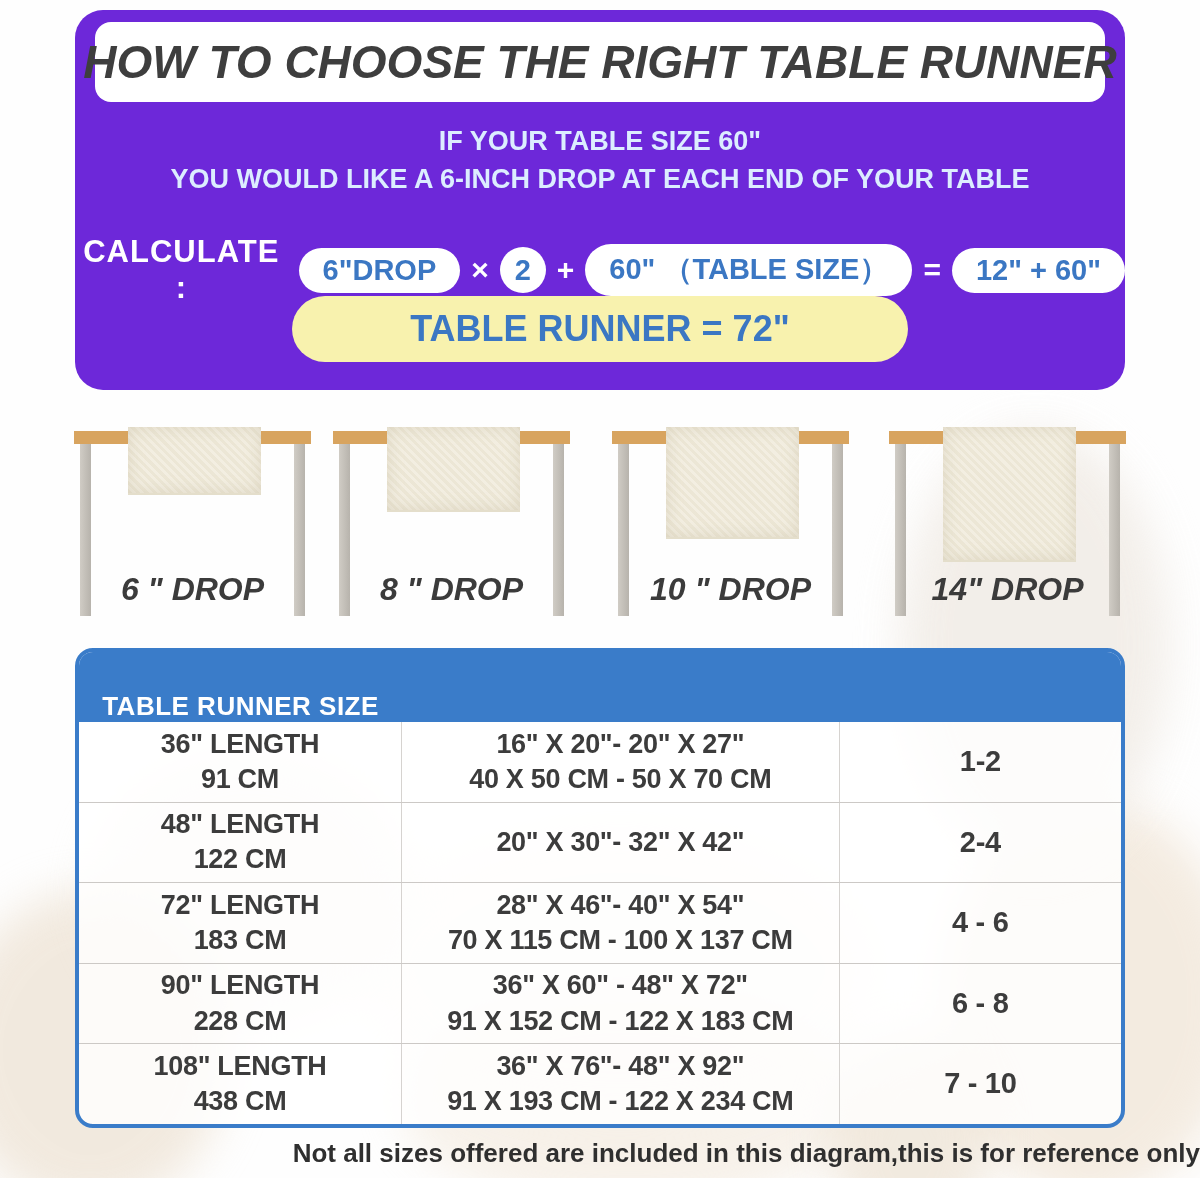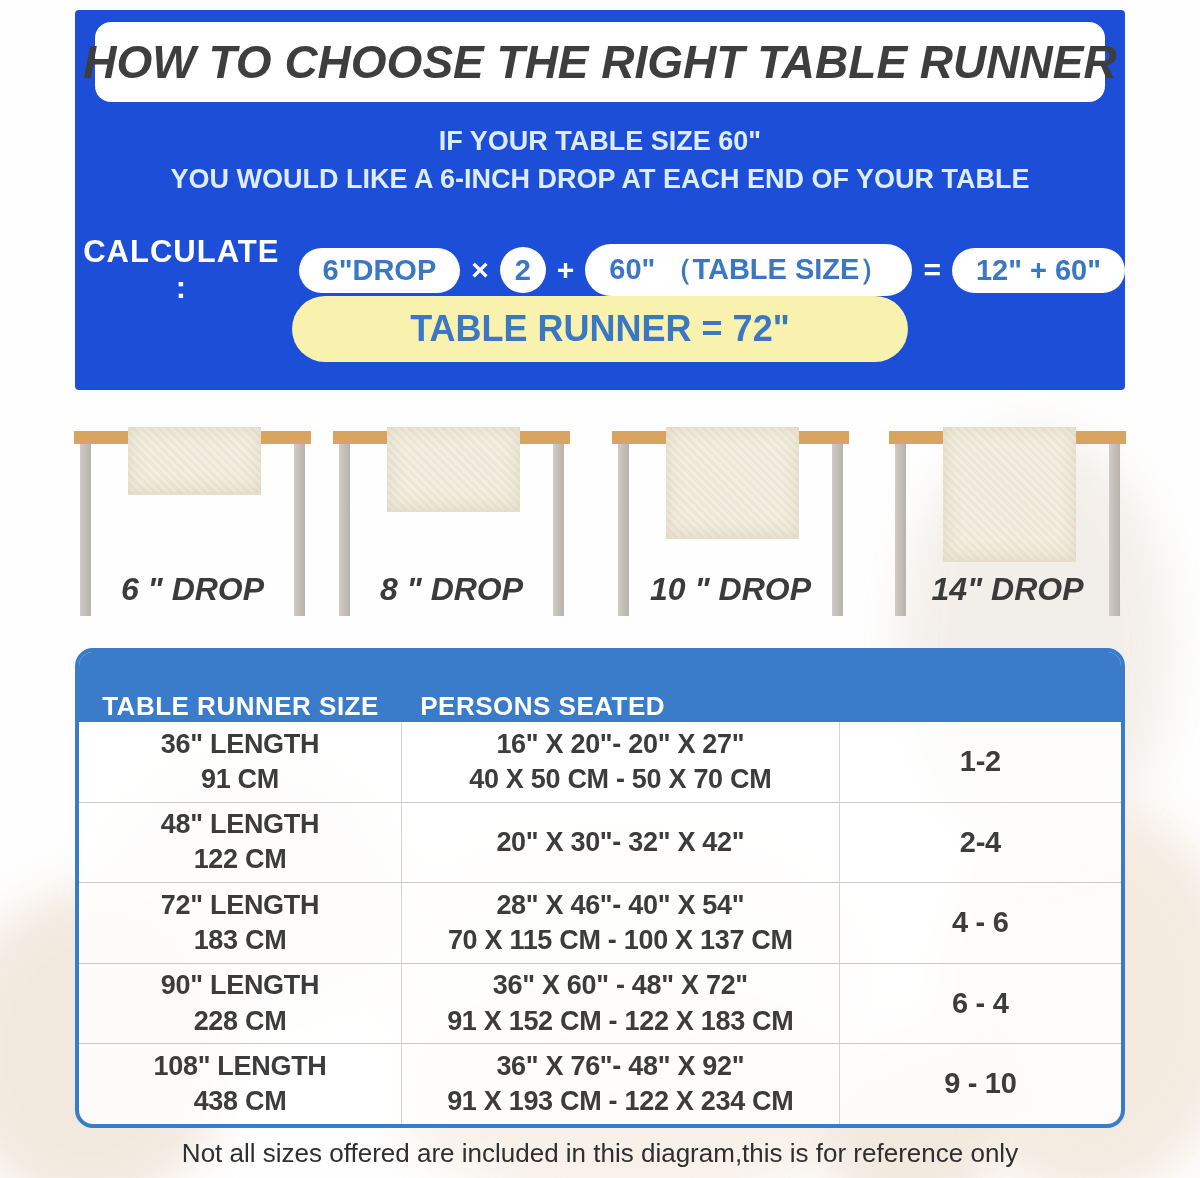--- a/index.html
+++ b/index.html
@@ -11,21 +11,21 @@
   .b1 { left:-50px;  top:890px;  width:280px; height:320px; background:#e8d9c5; opacity:.55; }
   .b2 { right:-40px; top:800px;  width:300px; height:400px; background:#ead9c3; opacity:.5; }
   .b3 { left:400px;  top:990px;  width:460px; height:220px; background:#efe2d1; opacity:.45; }
   .b4 { right:30px;  top:430px;  width:270px; height:430px; background:#f1ece6; opacity:.85; }
   .b5 { left:90px;   top:750px;  width:320px; height:280px; background:#f0e6d9; opacity:.4; }
   .b6 { left:360px;  top:820px;  width:520px; height:300px; background:#f5ede2; opacity:.35; }
   .b7 { left:830px;  top:1030px; width:160px; height:220px; background:#e3d2ba; opacity:.45; }
 
   
   .top-panel { position:absolute; left:75px; top:10px; width:1050px; height:380px;
-               background:#1d4ed8; border-radius:4px; }
+               background:#6d28d9; border-radius:28px; }
   .title-banner { position:absolute; left:20px; top:12px; width:1010px; height:80px;
                   background:#ffffff; border-radius:16px;
                   display:flex; align-items:center; justify-content:center; }
   .title-banner h1 { font-size:46px; font-weight:bold; font-style:italic; color:#3e3e3e;
                      white-space:nowrap; letter-spacing:0; }
   .subtitle { position:absolute; left:0; width:100%; text-align:center;
               color:#dcedff; font-weight:bold; }
   .subtitle.line1 { top:116px; font-size:27px; }
   .subtitle.line2 { top:154px; font-size:27px; }
 
@@ -71,22 +71,22 @@
   .col1 { width:31%; } .col2 { width:42%; } .col3 { width:27%; }
   .chart-body { flex:1; display:flex; flex-direction:column; }
   .chart-row { flex:1; display:flex; }
   .chart-row + .chart-row { border-top:1px solid #ccc9c6; }
   .chart-row .cell { display:flex; flex-direction:column; align-items:center; justify-content:center;
                      color:#3c3c3c; font-weight:bold; font-size:27px; line-height:1.3;
                      letter-spacing:-0.3px; text-align:center; }
   .chart-row .col1, .chart-row .col2 { border-right:1px solid #d6d3d0; }
   .chart-row .col3 { font-size:29px; }
 
-  .footer-note { position:absolute; top:1138px; left:0; width:100%; text-align:center;
-                 font-size:26px; font-weight:normal; color:#2f2f2f; }
+  .footer-note { position:absolute; top:1138px; left:0; width:100%; text-align:right;
+                 font-size:26px; font-weight:bold; color:#2f2f2f; }
 </style>
 </head>
 <body>
 
 <div class="canvas">
 
   <div>
     <div class="blob b1"></div>
     <div class="blob b2"></div>
     <div class="blob b3"></div>
@@ -142,21 +142,20 @@
     <div class="tabletop"></div>
     <div class="leg left"></div>
     <div class="leg right"></div>
     <div class="runner"></div>
     <div class="drop-label">14" DROP</div>
   </div>
 
   <div class="size-chart">
     <div class="chart-header">
       <div class="cell col1">TABLE RUNNER SIZE</div>
-      <div class="cell col3">PERSONS SEATED</div>
     </div>
     <div class="chart-body">
 
       <div class="chart-row">
         <div class="cell col1">
           <span>36" LENGTH</span>
           <span>91 CM</span>
         </div>
         <div class="cell col2">
           <span>16" X 20"- 20" X 27"</span>
@@ -190,33 +189,33 @@
 
       <div class="chart-row">
         <div class="cell col1">
           <span>90" LENGTH</span>
           <span>228 CM</span>
         </div>
         <div class="cell col2">
           <span>36" X 60" - 48" X 72"</span>
           <span>91 X 152 CM - 122 X 183 CM</span>
         </div>
-        <div class="cell col3">6 - 4</div>
+        <div class="cell col3">6 - 8</div>
       </div>
 
       <div class="chart-row">
         <div class="cell col1">
           <span>108" LENGTH</span>
           <span>438 CM</span>
         </div>
         <div class="cell col2">
           <span>36" X 76"- 48" X 92"</span>
           <span>91 X 193 CM - 122 X 234 CM</span>
         </div>
-        <div class="cell col3">9 - 10</div>
+        <div class="cell col3">7 - 10</div>
       </div>
 
     </div>
   </div>
 
   <div class="footer-note">Not all sizes offered are included in this diagram,this is for reference only</div>
 
 </div>
 
 </body></html>

